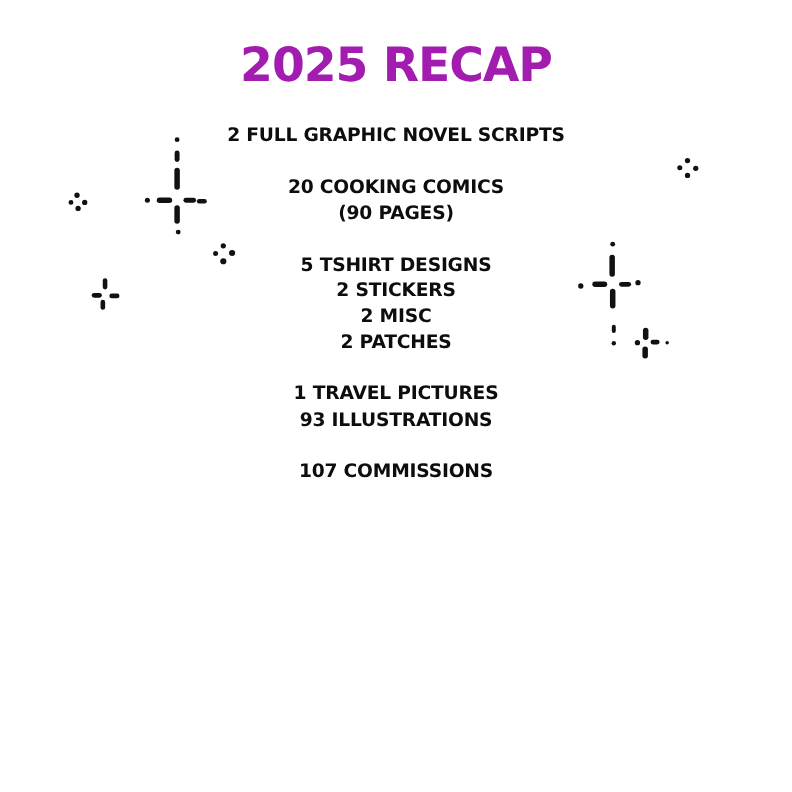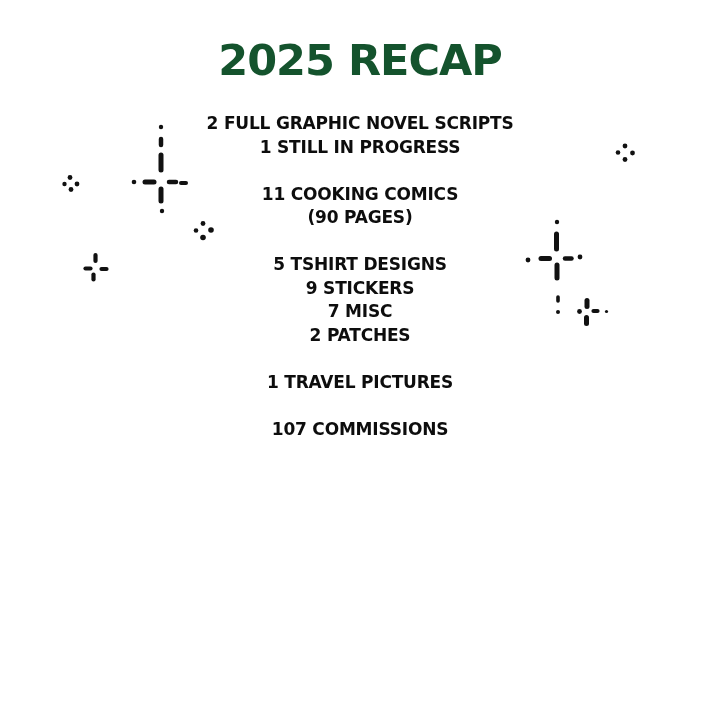--- a/index.html
+++ b/index.html
@@ -20,21 +20,21 @@
     position: absolute;
     top: 36px;
     left: 0;
     right: 0;
     margin: 0;
     text-align: center;
     font-size: 43px;
     line-height: 48px;
     font-weight: 800;
     letter-spacing: -1px;
-    color: #14532d;
+    color: #a21caf;
   }
   .content {
     position: absolute;
     top: 112px;
     left: 0;
     right: 0;
     text-align: center;
     font-size: 17px;
     line-height: 23.5px;
     font-weight: 700;
@@ -133,38 +133,38 @@
       <line x1="586.5" y1="317.5" x2="586.5" y2="323.5" stroke-width="5"></line>
     </g>
   </svg>
 
   <h1 class="title">2025 RECAP</h1>
 
   <div class="content">
 
     <div class="section">
       <div class="stat-line">2 FULL GRAPHIC NOVEL SCRIPTS</div>
-      <div class="stat-line">1 STILL IN PROGRESS</div>
     </div>
 
     <div class="section">
-      <div class="stat-line">11 COOKING COMICS</div>
+      <div class="stat-line">20 COOKING COMICS</div>
       <div class="stat-line">(90 PAGES)</div>
     </div>
 
 
     <div class="section">
       <div class="stat-line">5 TSHIRT DESIGNS</div>
-      <div class="stat-line">9 STICKERS</div>
-      <div class="stat-line">7 MISC</div>
+      <div class="stat-line">2 STICKERS</div>
+      <div class="stat-line">2 MISC</div>
       <div class="stat-line">2 PATCHES</div>
     </div>
 
     <div class="section">
       <div class="stat-line">1 TRAVEL PICTURES</div>
+      <div class="stat-line">93 ILLUSTRATIONS</div>
     </div>
 
     <div class="section">
       <div class="stat-line">107 COMMISSIONS</div>
     </div>
 
   </div>
 </div>
 
 </body></html>

